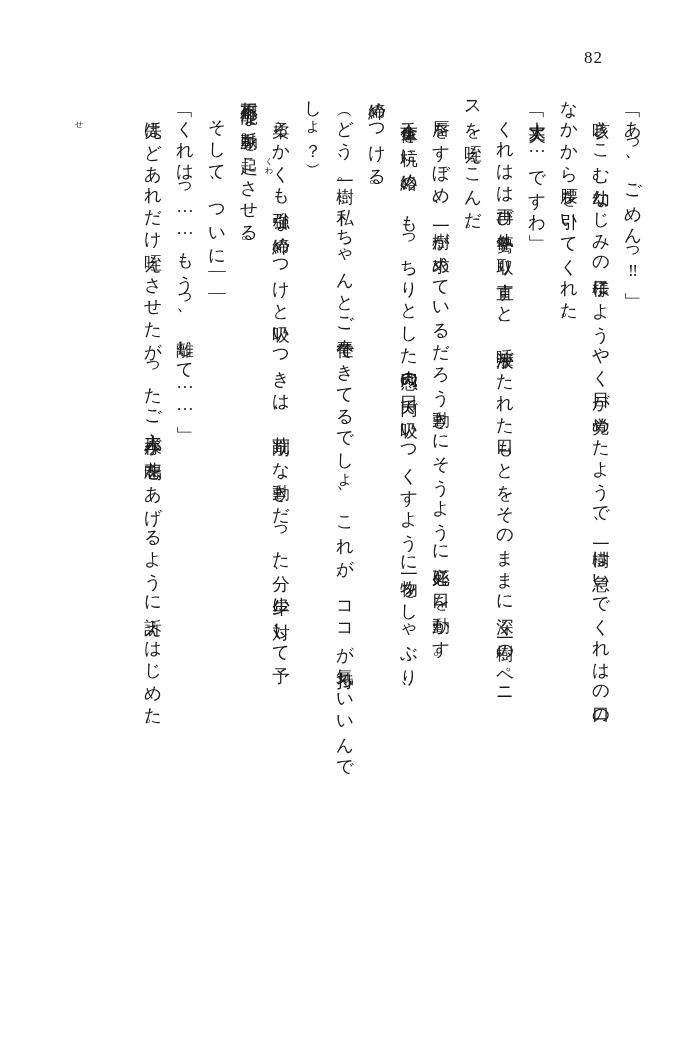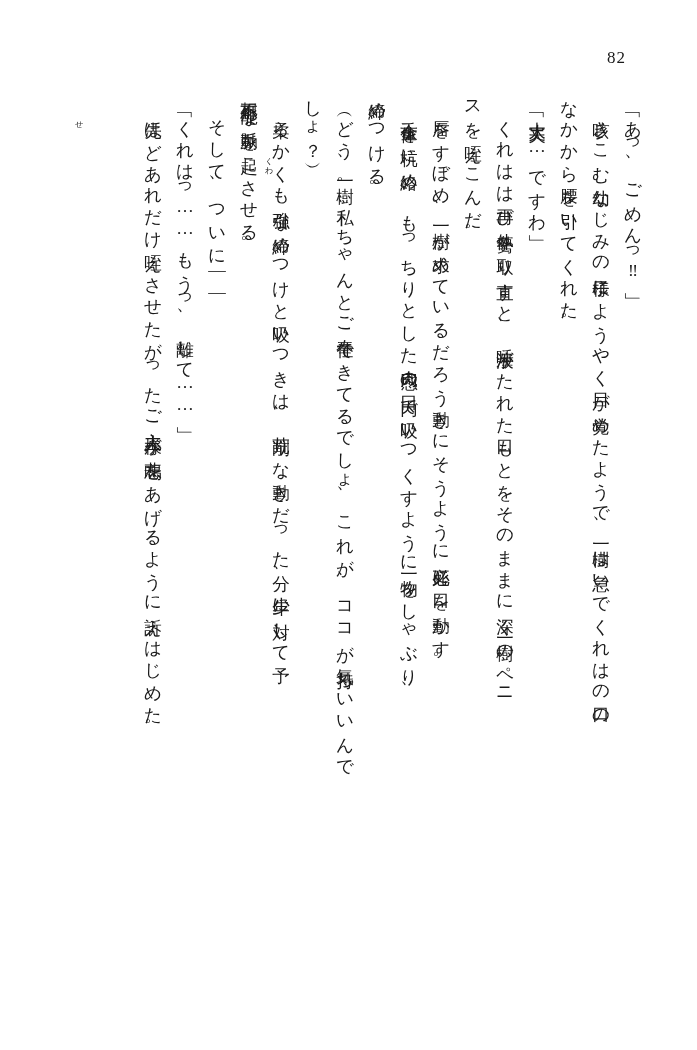--- a/index.html
+++ b/index.html
@@ -12,21 +12,21 @@
     width: 697px;
     height: 1050px;
     background: #ffffff;
     overflow: hidden;
     font-family: "Liberation Serif", "DejaVu Serif", serif;
     color: #1a1a1a;
   }
   .page-number {
     position: absolute;
     top: 48px;
-    right: 71px;
+    right: 94px;
     font-size: 17px;
     letter-spacing: 1px;
     color: #1a1a1a;
     font-family: "Liberation Serif", "DejaVu Serif", serif;
   }
   .text-block {
     position: absolute;
     top: 88px;
     right: 56px;
     left: 40px;

